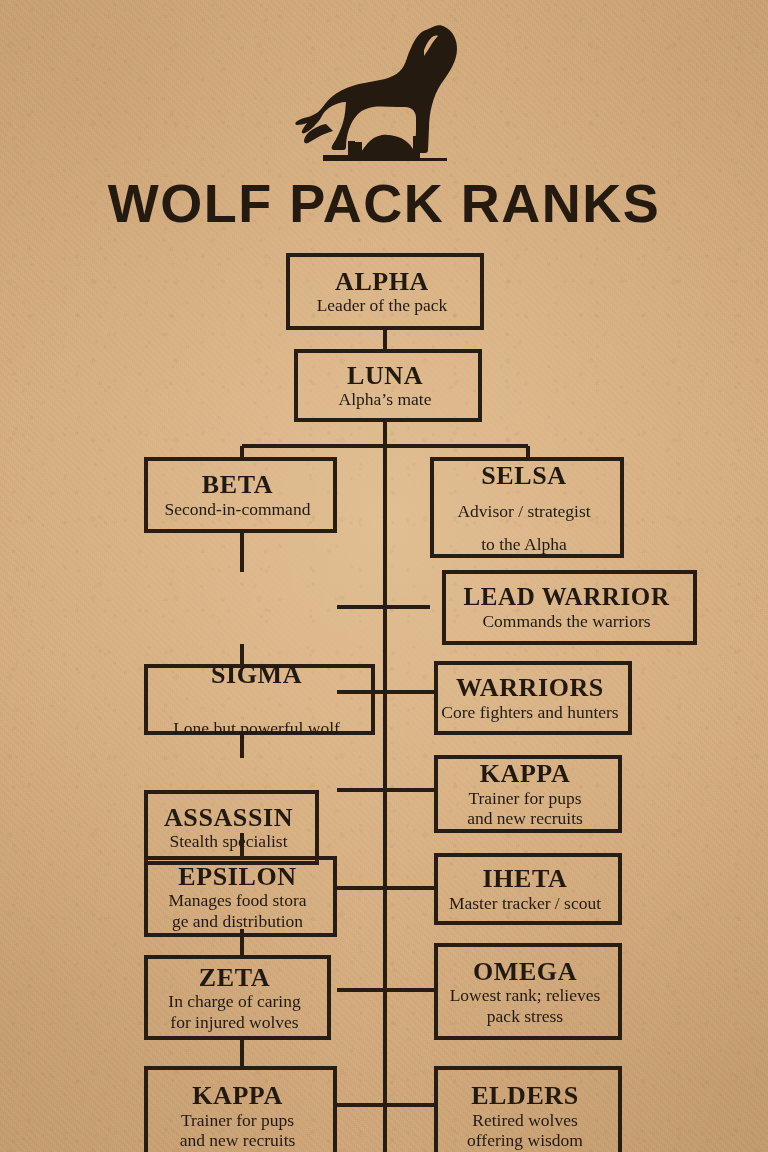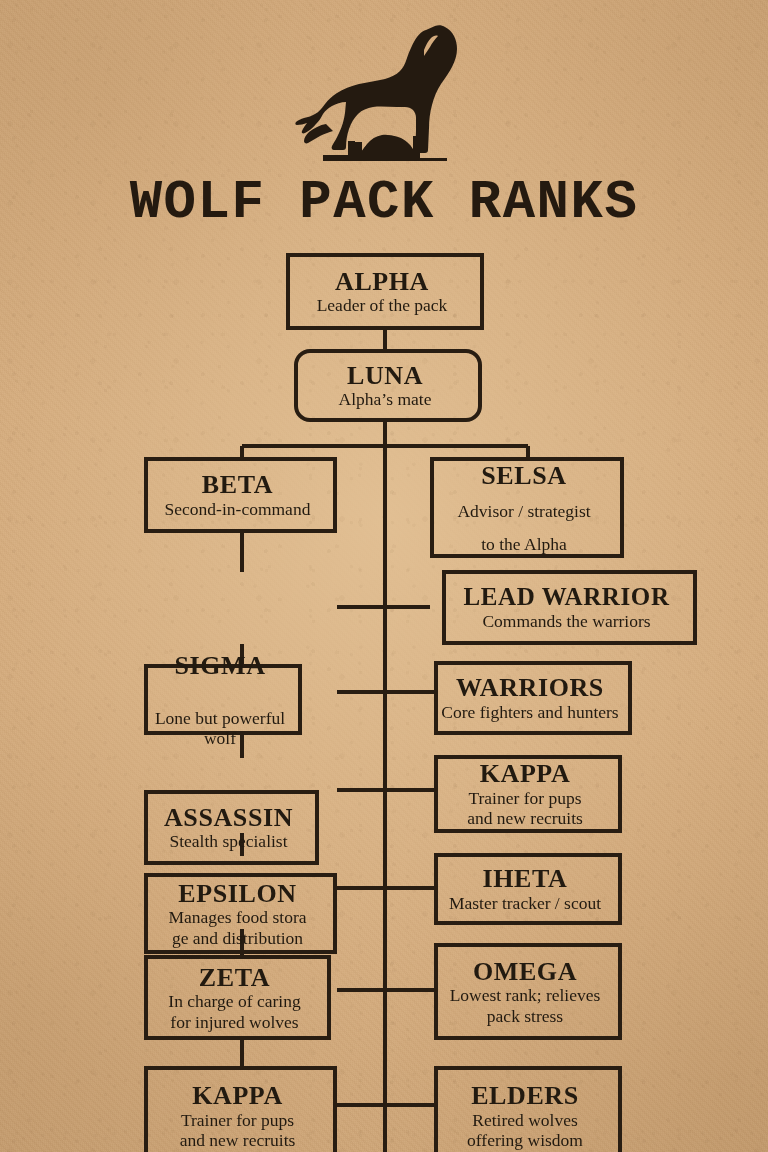--- a/index.html
+++ b/index.html
@@ -58,21 +58,21 @@
   }
 
   
   #header {
     position: absolute;
     left: 0; right: 0; top: 24px;
     text-align: center;
   }
   #wolf-mark { display: block; margin: 0 auto; }
   #poster-title {
-    font-family: Liberation Mono, monospace;
+    font-family: Liberation Sans, sans-serif;
     font-weight: bold;
     font-size: 54px;
     letter-spacing: 1.5px;
     color: #241a10;
     line-height: 1;
     margin-top: 10px;
     white-space: nowrap;
   }
   #wires {
     position: absolute;
@@ -217,21 +217,21 @@
       <line x1="242" y1="929" x2="242" y2="955"></line>
       <line x1="242" y1="1040" x2="242" y2="1066"></line>
     </g>
   </svg>
 
   <div class="node" style="left:286px; top:253px; width:198px; height:77px;">
     <div class="rank">ALPHA</div>
     <div class="desc">Leader of the pack</div>
   </div>
 
-  <div class="node" style="left:294px; top:349px; width:188px; height:73px;border-radius:16px;">
+  <div class="node" style="left:294px; top:349px; width:188px; height:73px;">
     <div class="rank">LUNA</div>
     <div class="desc">Alpha’s mate</div>
   </div>
 
   <div class="node" style="left:144px; top:457px; width:193px; height:76px;">
     <div class="rank">BETA</div>
     <div class="desc">Second-in-command</div>
   </div>
 
   <div class="node" style="left:430px; top:457px; width:194px; height:101px;gap:12px;">
@@ -239,42 +239,42 @@
     <div class="desc">Advisor / strategist</div>
     <div class="desc">to the Alpha</div>
   </div>
 
 
   <div class="node wide-rank" style="left:442px; top:570px; width:255px; height:75px;">
     <div class="rank">LEAD WARRIOR</div>
     <div class="desc">Commands the warriors</div>
   </div>
 
-  <div class="node" style="left:144px; top:664px; width:158px; height:71px;gap:29px;">
+  <div class="node" style="left:144px; top:664px; width:231px; height:71px;gap:29px;">
     <div class="rank">SIGMA</div>
     <div class="desc">Lone but powerful wolf</div>
   </div>
 
   <div class="node" style="left:434px; top:661px; width:198px; height:74px;">
     <div class="rank">WARRIORS</div>
     <div class="desc">Core fighters and hunters</div>
   </div>
 
   <div class="node" style="left:144px; top:758px; width:175px; height:75px;margin-top:32px;">
     <div class="rank">ASSASSIN</div>
     <div class="desc">Stealth specialist</div>
   </div>
 
   <div class="node overflow" style="left:434px; top:755px; width:188px; height:78px;">
     <div class="rank">KAPPA</div>
     <div class="desc">Trainer for pups</div>
     <div class="desc">and new recruits</div>
   </div>
 
-  <div class="node" style="left:144px; top:856px; width:193px; height:81px;margin-top:17px;">
+  <div class="node" style="left:144px; top:856px; width:193px; height:81px;">
     <div class="rank">EPSILON</div>
     <div class="desc">Manages food stora</div>
     <div class="desc">ge and distribution</div>
   </div>
 
   <div class="node" style="left:434px; top:853px; width:188px; height:72px;">
     <div class="rank">IHETA</div>
     <div class="desc">Master tracker / scout</div>
   </div>
 

